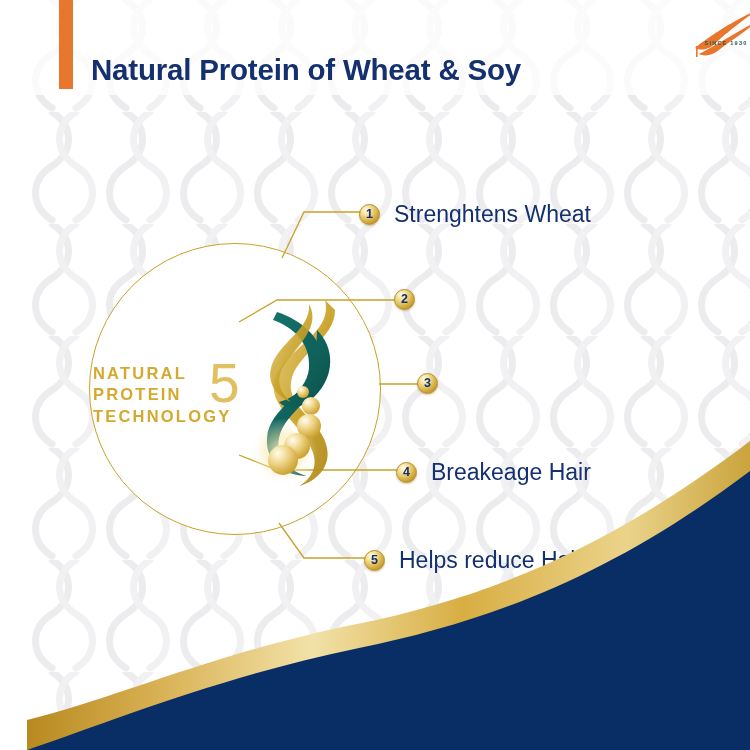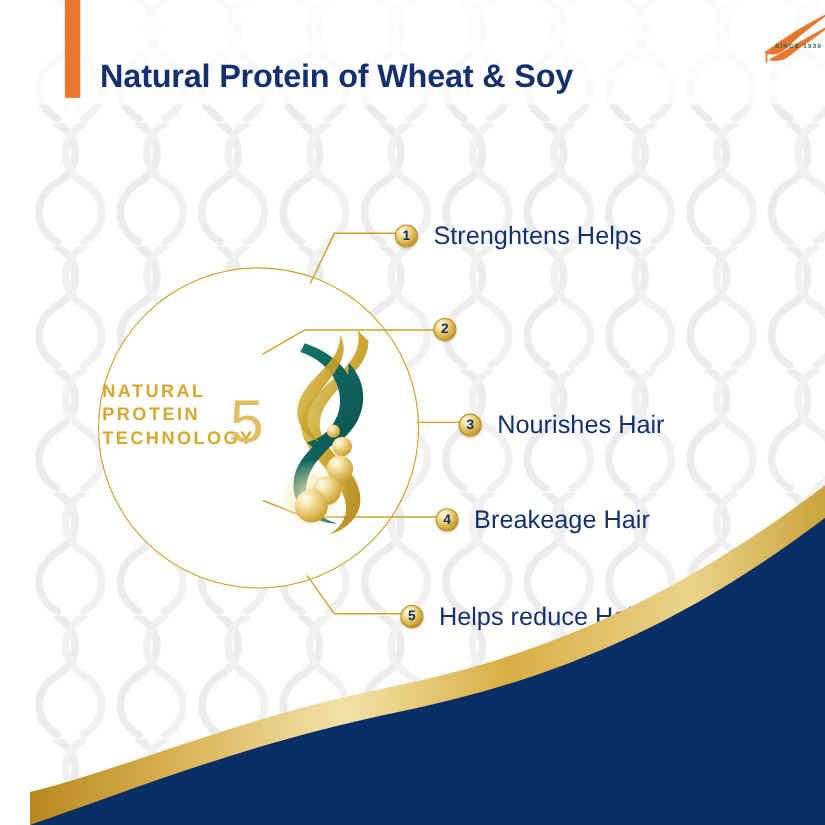--- a/index.html
+++ b/index.html
@@ -86,21 +86,21 @@
     border-radius: 50%;
     background: #ffffff;
     border: 1.4px solid #C9A227;
     box-shadow: 0 0 0 0 rgba(0,0,0,0);
     z-index: 3;
   }
 
   .badge-text {
     position: absolute;
     left: 66px;
-    top: 346px;
+    top: 363px;
     width: 175px;
     z-index: 6;
     color: #D4A92E;
     font-weight: bold;
     font-family: "Liberation Sans", sans-serif;
     line-height: 1.30;
   }
   .badge-text .ln {
     display: block;
     font-size: 16.5px;
@@ -275,30 +275,29 @@
 
   <div class="badge-text">
     <span class="ln">NATURAL</span>
     <span class="ln">PROTEIN</span>
     <span class="ln">TECHNOLOGY</span>
   </div>
   <div class="badge-five">5</div>
 
   <div class="bullet" style="left:332px; top:201px;">
     <span class="num">1</span>
-    <span class="lbl">Strenghtens Helps</span>
+    <span class="lbl">Strenghtens Wheat</span>
   </div>
 
   <div class="bullet" style="left:367px; top:289px;">
     <span class="num">2</span>
   </div>
 
   <div class="bullet" style="left:390px; top:373px;">
     <span class="num">3</span>
-    <span class="lbl">Nourishes Hair</span>
   </div>
 
   <div class="bullet" style="left:369px; top:459px;">
     <span class="num">4</span>
     <span class="lbl">Breakeage Hair</span>
   </div>
 
   <div class="bullet" style="left:337px; top:547px;">
     <span class="num">5</span>
     <span class="lbl">Helps reduce Hair Damage</span>

